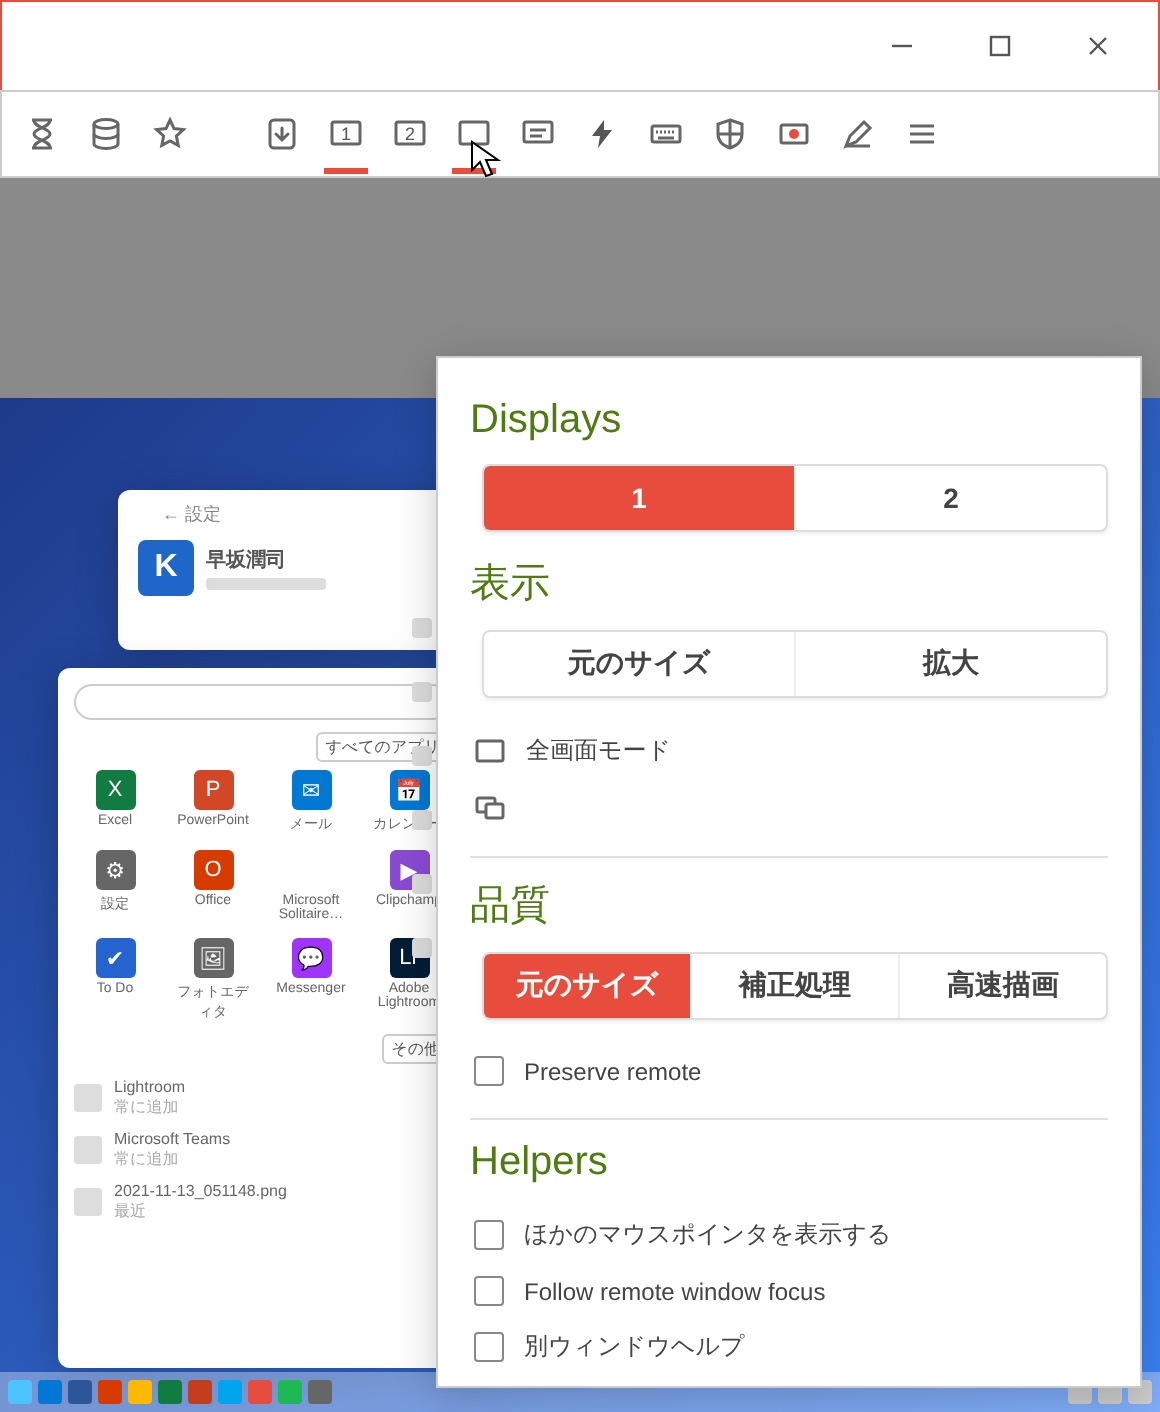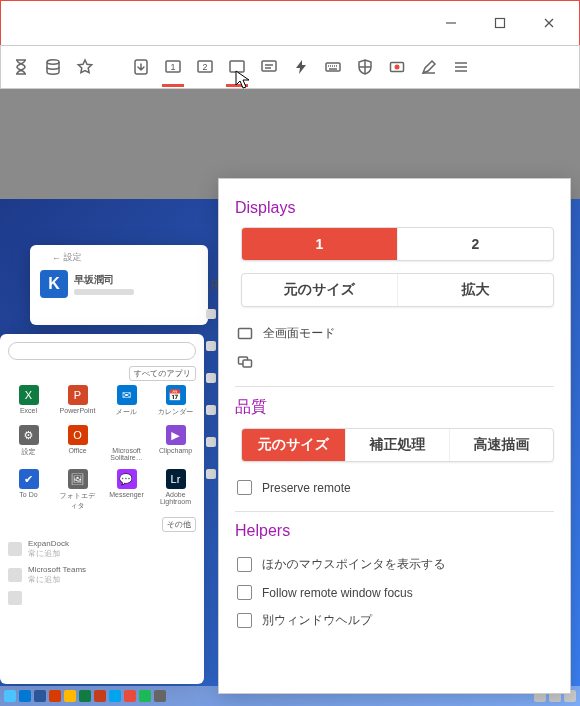--- a/index.html
+++ b/index.html
@@ -87,20 +87,21 @@
     background: linear-gradient(135deg,#1e3a8a 0%, #3b82f6 100%);
   }
   
   .mini-window {
     position:absolute;
     background:#fff;
     border-radius:6px;
     box-shadow:0 4px 20px rgba(0,0,0,.25);
     font-size:9px;
     color:#555;
+    margin-left:29px;
   }
   .settings-win {
     left:30px; top:156px; width:178px; height:80px;
     padding:6px 10px;
   }
   .settings-win .blue-sq {
     width:28px;height:28px;background:#1e66c7;border-radius:4px;float:left;margin-right:6px;
     display:flex;align-items:center;justify-content:center;color:#fff;font-weight:bold;font-size:16px;
   }
   .start-menu {
@@ -146,22 +147,22 @@
     left:218px; top:89px;
     right:9px;
     bottom:12px;
     background:#fff;
     border:1px solid #ccc;
     box-shadow:0 4px 20px rgba(0,0,0,.2);
     padding:14px 16px 8px 16px;
     overflow:hidden;
   }
   .section-title {
-    color:#a21caf;
-    font-size:16px;
+    color:#4d7c0f;
+    font-size:20px;
     margin:6px 0 10px 0;
     font-weight:400;
   }
   .seg {
     display:flex;
     border:1px solid #ddd;
     border-radius:4px;
     overflow:hidden;
     height:34px;
     margin:4px 0 12px 6px;
@@ -386,33 +387,37 @@
           <div>Adobe Lightroom</div>
         </div>
       </div>
     <div class="start-row">
         <div class="pill">その他</div>
       </div>
     <div class="list-items" id="recent-list">
         <div class="li-row">
           <div class="sq"></div>
           <div>
-            <div>ExpanDock</div>
+            <div>Lightroom</div>
             <div style="color:#aaa">常に追加</div>
           </div>
         </div>
         <div class="li-row">
           <div class="sq"></div>
           <div>
             <div>Microsoft Teams</div>
             <div style="color:#aaa">常に追加</div>
           </div>
         </div>
         <div class="li-row">
           <div class="sq"></div>
+          <div>
+            <div>2021-11-13_051148.png</div>
+            <div style="color:#aaa">最近</div>
+          </div>
         </div>
       </div>
   </div>
 
   <div class="side-strip">
     <div></div>
       <div></div>
       <div></div>
       <div></div>
       <div></div>
@@ -441,20 +446,21 @@
   </div>
 
   <div class="panel">
 
     <div class="section-title">Displays</div>
     <div class="seg">
       <div class="sel">1</div>
       <div>2</div>
     </div>
 
+    <div class="section-title">表示</div>
     <div class="seg">
       <div>元のサイズ</div>
       <div>拡大</div>
     </div>
     <div class="check-row">
       <span class="icon-slot">
           <svg viewBox="0 0 16 16">
             <rect x="1.5" y="2.5" width="13" height="10" rx="1"></rect>
           </svg>
         </span>

